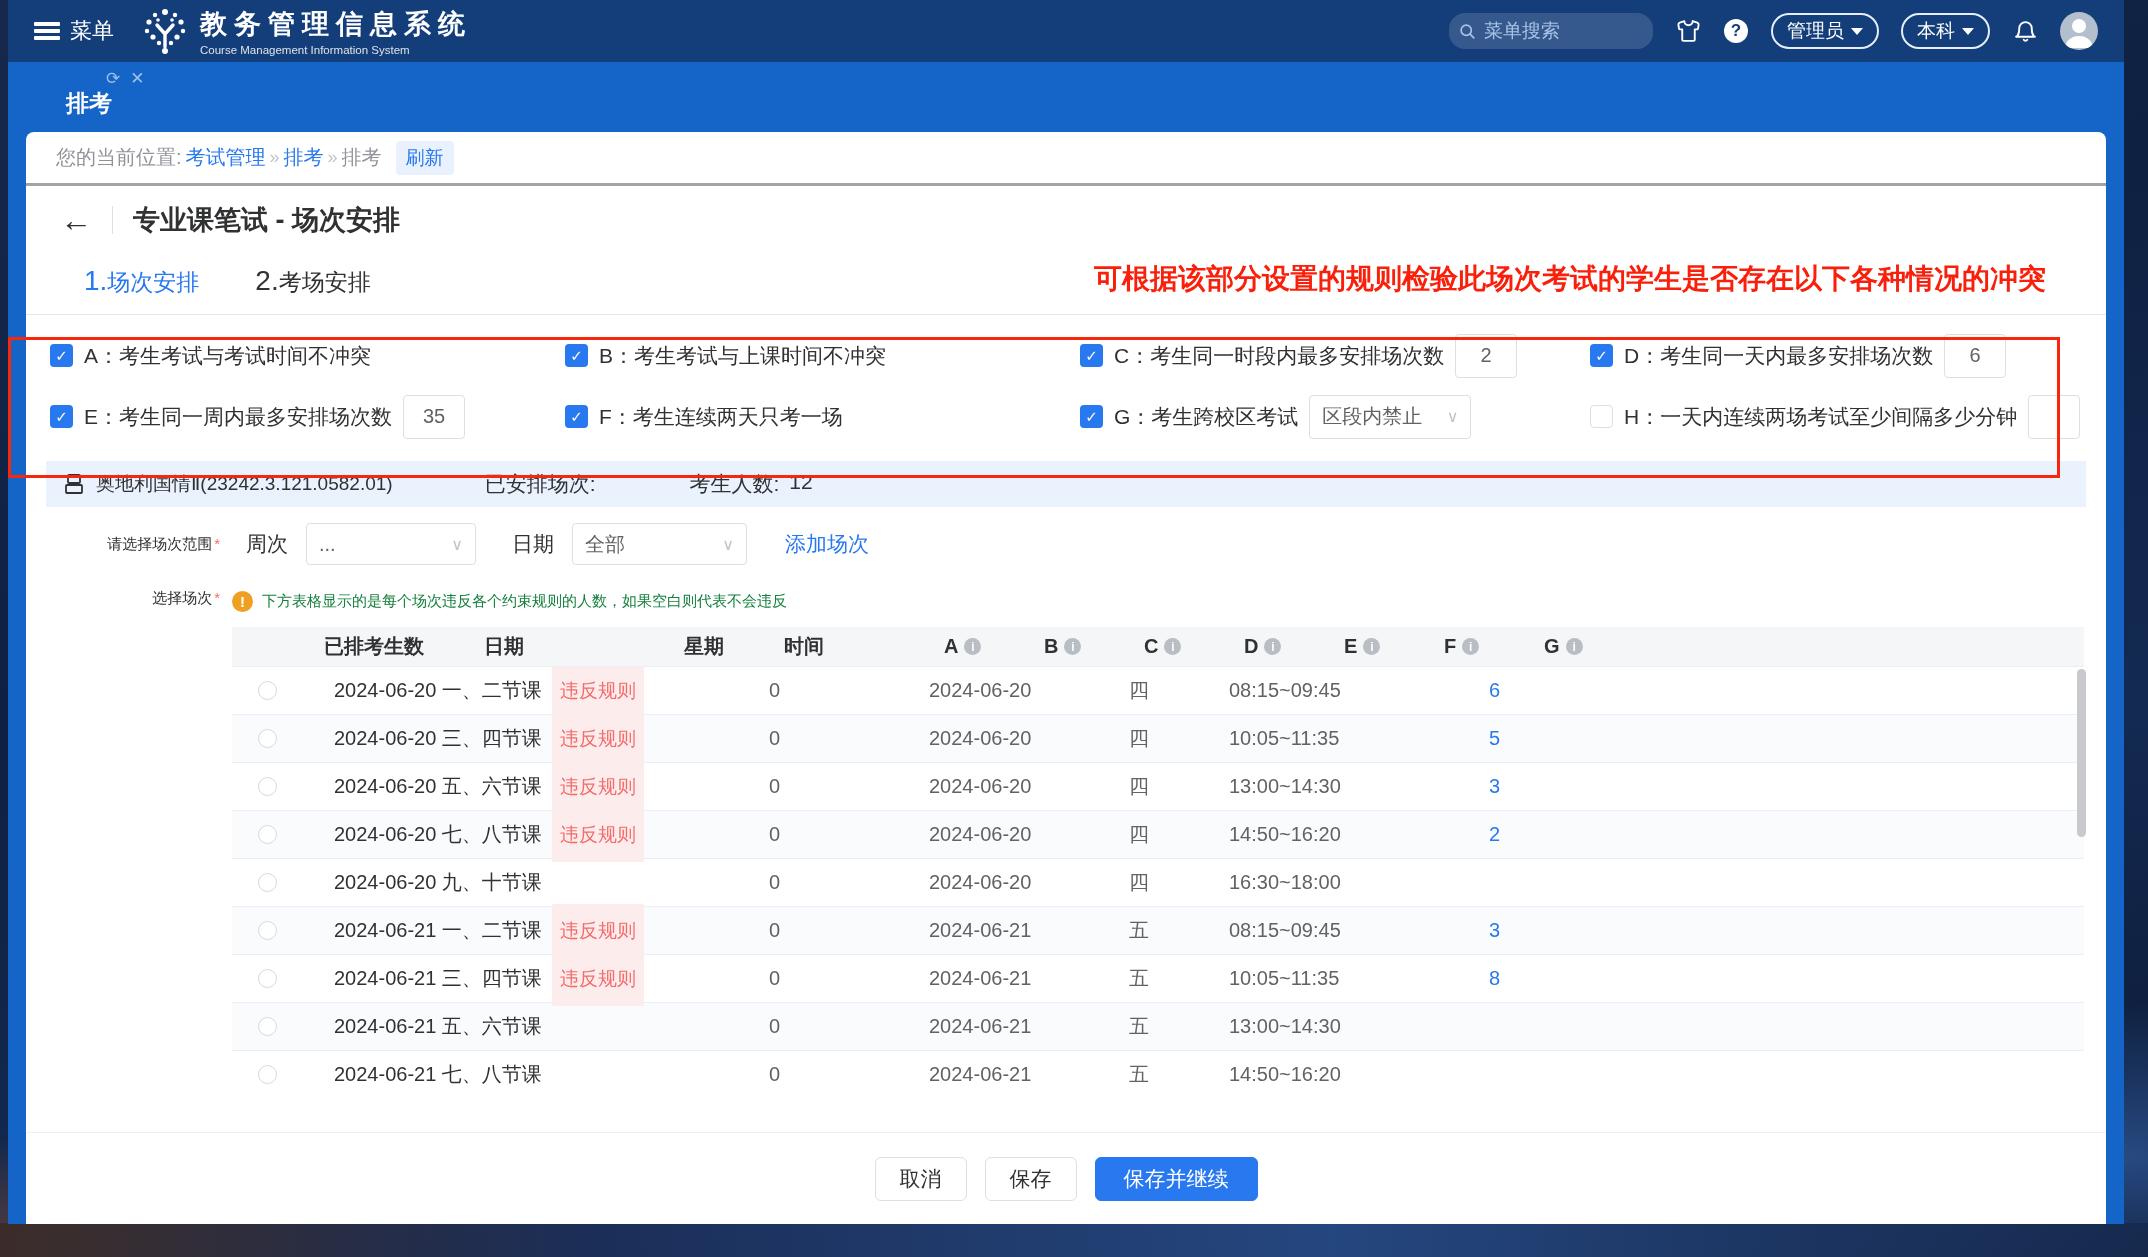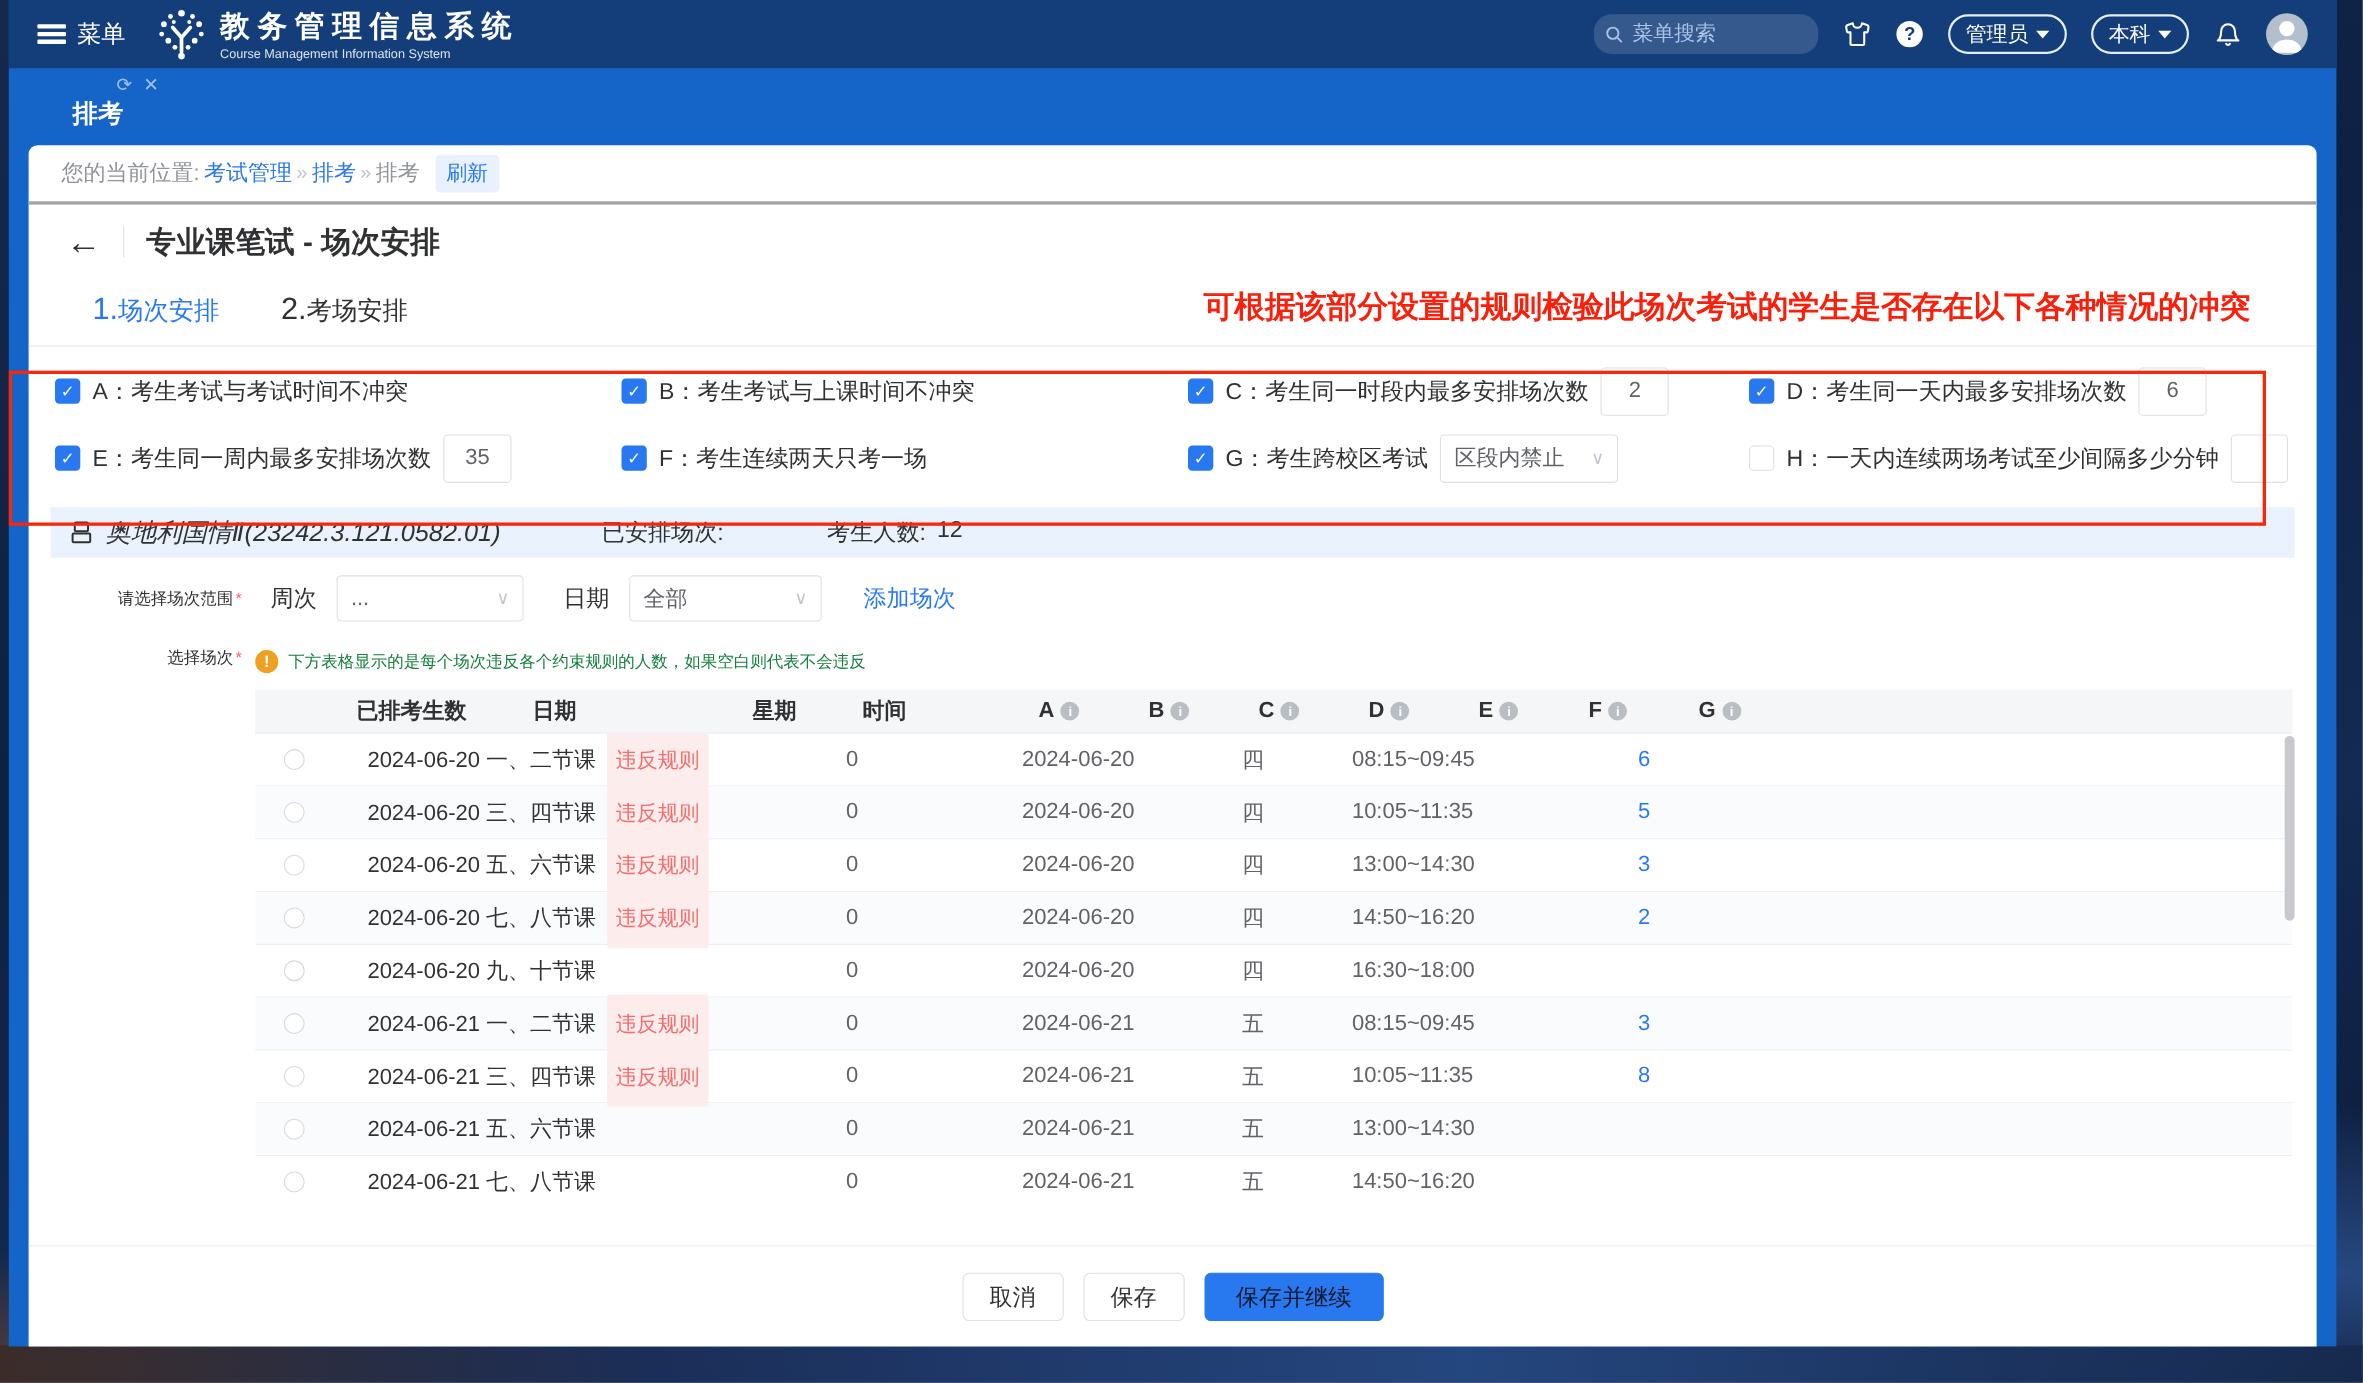--- a/index.html
+++ b/index.html
@@ -85,21 +85,21 @@
   .rule-select { width:162px; height:44px; border:1px solid #dcdfe6; border-radius:4px; cursor:pointer;
     display:flex; align-items:center; justify-content:space-between; padding:0 12px; font-size:20px; color:#606266; }
   .chev { color:#c0c4cc; font-size:16px; }
 
   .red-box { position:absolute; left:0; top:337px; width:2052px; height:141px;
     border:3px solid #f8270c; pointer-events:none; z-index:6; }
 
   .course-bar { margin:4px 20px 0; height:46px; background:#e9f2fd; display:flex; align-items:center;
     padding:0 18px; font-size:21px; color:#303133; }
   .course-icon { margin-right:12px; display:flex; }
-  .course-name { font-size:23px;font-style:italic; }
+  .course-name { font-size:19px; }
   .course-field { display:flex; gap:10px; }
   .cf-sched { margin-left:92px; }
   .cf-stu { margin-left:84px; }
   .course-val { color:#303133; }
 
   .filter-row { display:flex; align-items:center; padding:16px 0 14px 34px; }
   .form-label { width:160px; text-align:right; font-size:15px; color:#303133; flex:0 0 auto; }
   .req { color:#f56c6c; margin-left:2px; }
   .inline-label { font-size:21px; color:#303133; }
   .select-box { height:42px; border:1px solid #dcdfe6; border-radius:4px; background:#fff; cursor:pointer;
@@ -135,21 +135,21 @@
   .info-i { width:17px; height:17px; border-radius:50%; background:#b9bdc4; color:#fff; font-size:12px;
     font-weight:bold; display:flex; align-items:center; justify-content:center; cursor:pointer; }
   .b-val { color:#2878ef; cursor:pointer; }
   .vbar { position:absolute; right:-2px; top:42px; width:9px; height:410px; }
   .vbar .thumb { width:9px; height:168px; background:#c8c9cc; border-radius:5px; cursor:grab; }
 
   .footer { margin-top:auto; border-top:1px solid #ebeef5; height:92px; display:flex;
     align-items:center; justify-content:center; gap:18px; }
   .btn { height:44px; padding:0 24px; font-size:21px; border-radius:6px; border:1px solid #dcdfe6;
     background:#fff; color:#303133; cursor:pointer; font-family:inherit; }
-  .btn.primary { background:#2878ef; border-color:#2878ef; color:#0f172a; padding:0 28px; }
+  .btn.primary { background:#2878ef; border-color:#2878ef; color:#ffffff; padding:0 28px; }
 </style>
 </head>
 <body>
 
 <div class="desktop-bottom"></div>
 
 <div class="window">
 
   <header class="navbar">
     <div class="hamburger">

